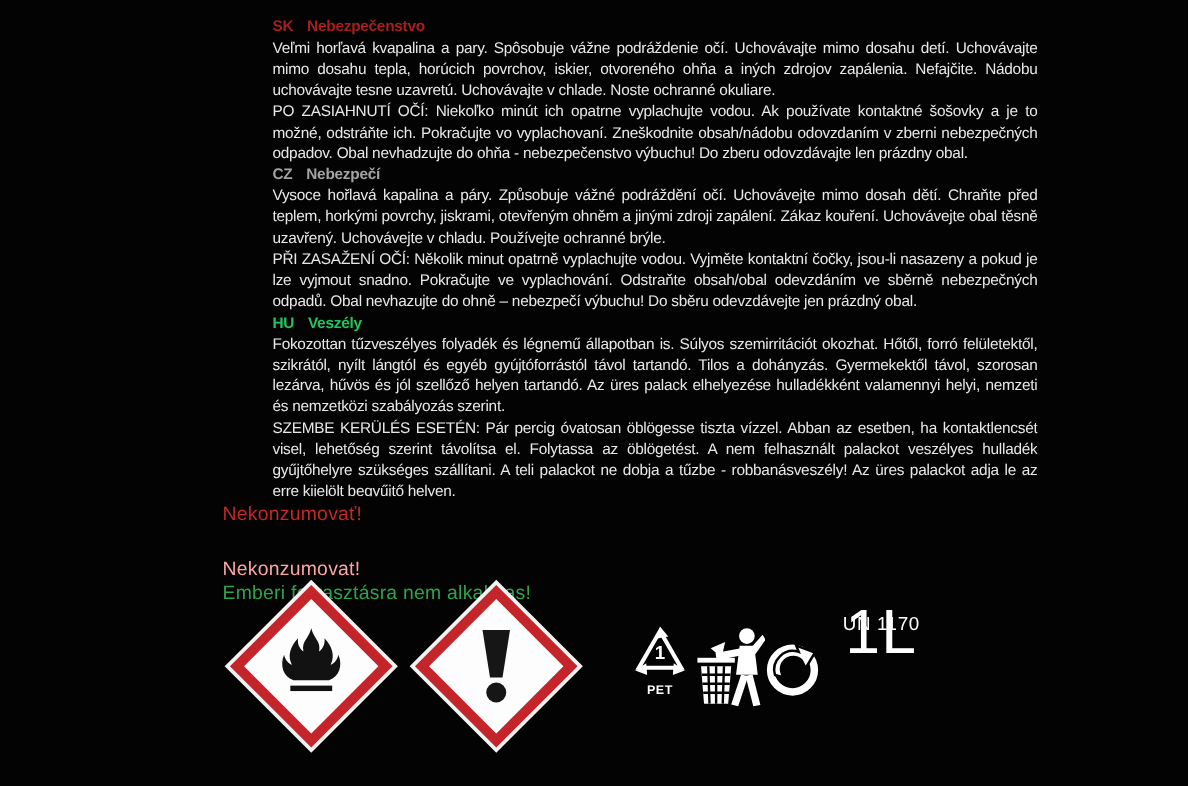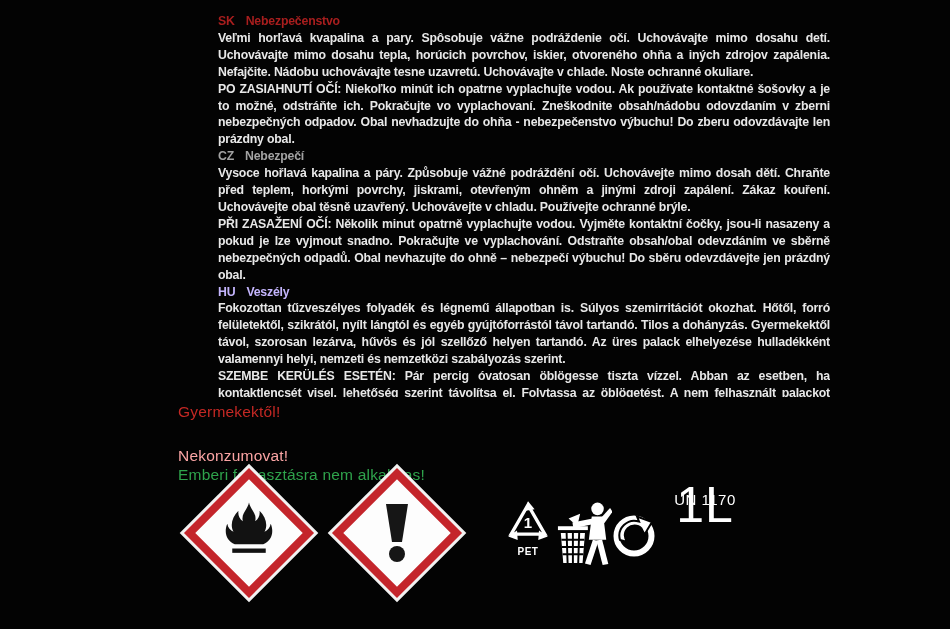--- a/index.html
+++ b/index.html
@@ -11,22 +11,22 @@
   .text-col{
     position:absolute;left:178px;top:13px;width:612px;max-height:384px;overflow:hidden;
     color:#e8e8e8;font-size:12.3px;line-height:16.9px;letter-spacing:-0.2px;
     text-align:justify;
     margin-left:40px;
   }
   .sec-header{font-weight:bold;text-align:left;}
   .sec-header .sec-code{margin-right:11px;}
   .sec-sk .sec-header{color:#a81e1e;}
   .sec-cz .sec-header{color:#a3a3a3;}
-  .sec-hu .sec-header{color:#c4b5fd;}
-  .text-col p{margin:0;font-weight:bold;}
+  .sec-hu .sec-header{color:#22c55e;}
+  .text-col p{margin:0;}
   
   .warnings{
     position:absolute;left:178px;top:402px;
     font-size:15.5px;line-height:19.6px;letter-spacing:0.2px;
   }
   .warn-sk{color:#c32824;}
   .warn-cz{color:#fca5a5;margin-top:24px;}
   .warn-hu{color:#2fa34c;text-align:center;}
   
   .ghs{position:absolute;width:140px;height:140px;}
@@ -86,21 +86,21 @@
       <div class="sec-header">
         <span class="sec-code">HU</span><span>Veszély</span>
       </div>
       <p>Fokozottan tűzveszélyes folyadék és légnemű állapotban is. Súlyos szemirritációt okozhat. Hőtől, forró felületektől, szikrától, nyílt lángtól és egyéb gyújtóforrástól távol tartandó. Tilos a dohányzás. Gyermekektől távol, szorosan lezárva, hűvös és jól szellőző helyen tartandó. Az üres palack elhelyezése hulladékként valamennyi helyi, nemzeti és nemzetközi szabályozás szerint.</p>
       <p>SZEMBE KERÜLÉS ESETÉN: Pár percig óvatosan öblögesse tiszta vízzel. Abban az esetben, ha kontaktlencsét visel, lehetőség szerint távolítsa el. Folytassa az öblögetést. A nem felhasznált palackot veszélyes hulladék gyűjtőhelyre szükséges szállítani. A teli palackot ne dobja a tűzbe - robbanásveszély! Az üres palackot adja le az erre kijelölt begyűjtő helyen.</p>
     </div>
 
   </div>
 
   <div class="warnings">
-    <div class="warn-sk">Gyermekektől!</div>
+    <div class="warn-sk">Nekonzumovať!</div>
     <div class="warn-cz">Nekonzumovat!</div>
     <div class="warn-hu">Emberi folyasztásra nem alkalmas!</div>
   </div>
 
   <div class="ghs ghs-flame">
     <div class="rot">
       <div class="inner">
         <svg width="62" height="66" viewBox="0 0 100 106">
           <path d="M50 4 C53 17 63 21 60 34 C66 30 68 23 67 17 C77 27 81 40 75 51 C80 49 84 44 85 38 C91 52 86 66 73 71 L27 71 C14 66 9 52 15 38 C16 44 20 49 25 51 C19 40 23 27 33 17 C32 23 34 30 40 34 C37 21 47 17 50 4 Z" fill="#121212"></path>
           <rect x="23" y="78" width="54" height="7" fill="#121212"></rect>

